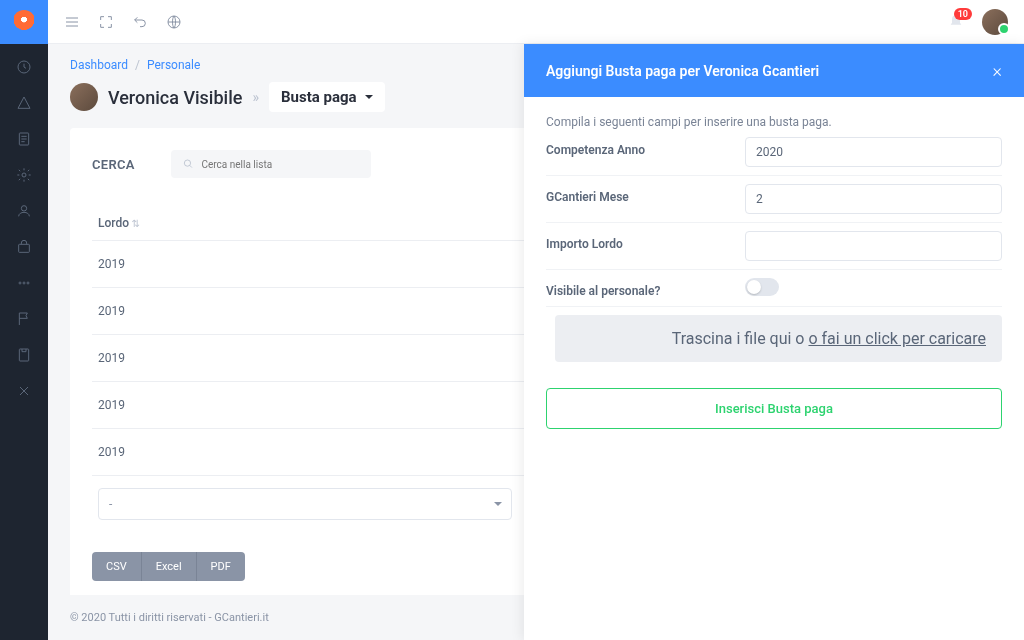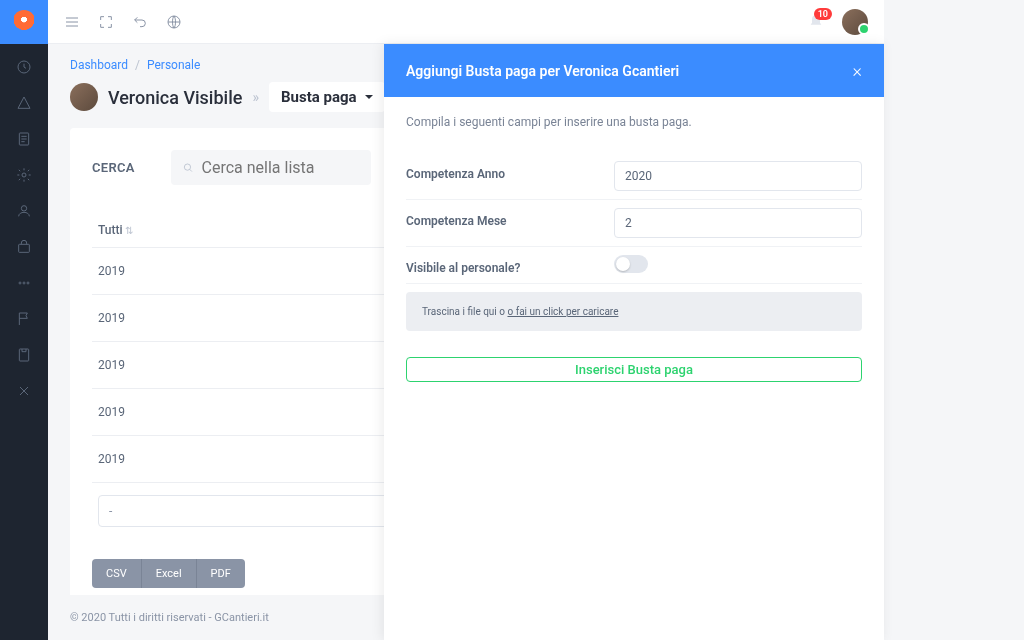--- a/index.html
+++ b/index.html
@@ -1,17 +1,17 @@
 <!DOCTYPE html>
 <html><head>
 <meta charset="utf-8">
 <style>
 * { margin: 0; padding: 0; box-sizing: border-box; font-family: -apple-system, BlinkMacSystemFont, "Segoe UI", Roboto, sans-serif; }
 body { background: #f5f6f8; overflow: hidden; }
-.app { display: flex; width: 884px; height: 640px; }
+.app { display: flex; width: 1024px; height: 640px; }
 .sidebar { width: 48px; background: #1e2530; display: flex; flex-direction: column; align-items: center; padding-top: 0; }
 .logo-box { width: 48px; height: 44px; background: #3b8cff; display: flex; align-items: center; justify-content: center; }
 .logo { width: 24px; height: 24px; background: radial-gradient(circle at 50% 40%, #fff 0%, #fff 15%, #ff6b35 16%, #ff6b35 55%, transparent 56%); border-radius: 50%; position: relative; }
 .sidebar-icons { display: flex; flex-direction: column; gap: 18px; padding-top: 14px; }
 .sb-icon { width: 18px; height: 18px; display: flex; align-items: center; justify-content: center; color: #5a6678; cursor: pointer; }
 .sb-icon svg { width: 16px; height: 16px; stroke: currentColor; fill: none; stroke-width: 1.5; }
 .main { flex: 1; display: flex; flex-direction: column; background: #f5f6f8; position: relative; }
 .topbar { height: 44px; background: #fff; border-bottom: 1px solid #eceef2; display: flex; align-items: center; padding: 0 16px; gap: 18px; }
 .tb-icon { width: 16px; height: 16px; color: #8a94a6; cursor: pointer; display: flex; align-items: center; justify-content: center; }
 .tb-icon svg { width: 16px; height: 16px; stroke: currentColor; fill: none; stroke-width: 1.5; }
@@ -26,52 +26,52 @@
 .page-head { display: flex; align-items: center; gap: 10px; margin-bottom: 16px; }
 .avatar-md { width: 28px; height: 28px; border-radius: 50%; background: linear-gradient(135deg, #8b6f5c 0%, #5c4a3d 100%); }
 .page-title { font-size: 18px; font-weight: 500; color: #2a2f3b; }
 .chev { color: #bcc3d0; font-size: 14px; }
 .drop-btn { background: #fff; border: none; padding: 6px 12px; border-radius: 4px; font-size: 15px; font-weight: 700; color: #2a2f3b; display: flex; align-items: center; gap: 6px; cursor: pointer; }
 .drop-btn::after { content: ""; border-left: 4px solid transparent; border-right: 4px solid transparent; border-top: 4px solid #2a2f3b; margin-left: 2px; }
 .card { background: #fff; border-radius: 4px; padding: 22px; }
 .search-row { display: flex; align-items: center; gap: 36px; margin-bottom: 28px; }
 .search-label { font-size: 13px; font-weight: 600; color: #5a6678; letter-spacing: 0.3px; }
 .search-box { display: flex; align-items: center; gap: 8px; background: #f5f6f8; border-radius: 4px; padding: 8px 12px; width: 200px; }
-.search-box input { border: none; outline: none; background: transparent; font-size: 16px; color: #5a6678; width: 100%; }
+.search-box input { border: none; outline: none; background: transparent; font-size: 10px; color: #5a6678; width: 100%; }
 .search-box svg { width: 12px; height: 12px; stroke: #bcc3d0; fill: none; stroke-width: 2; }
 table { width: 100%; border-collapse: collapse; }
 th { text-align: left; font-size: 12px; font-weight: 500; color: #5a6678; padding: 10px 6px; border-bottom: 1px solid #eceef2; }
 th.sortable::after { content: " ⇅"; color: #bcc3d0; font-size: 10px; }
 td { font-size: 12px; color: #5a6678; padding: 16px 6px; border-bottom: 1px solid #eceef2; }
 .filter-row td { padding: 12px 6px; border-bottom: none; }
 .filter-sel { width: 100%; background: #fff; border: 1px solid #e2e6ed; border-radius: 4px; padding: 8px 10px; font-size: 12px; color: #8a94a6; appearance: none; position: relative; }
 .sel-wrap { position: relative; }
 .sel-wrap::after { content: ""; position: absolute; right: 10px; top: 50%; transform: translateY(-50%); border-left: 4px solid transparent; border-right: 4px solid transparent; border-top: 4px solid #8a94a6; pointer-events: none; }
 .export-row { margin-top: 20px; display: flex; gap: 0; }
 .export-btn { background: #8a94a6; color: #fff; border: none; padding: 8px 14px; font-size: 11px; cursor: pointer; }
 .export-btn:first-child { border-radius: 4px 0 0 4px; }
 .export-btn:last-child { border-radius: 0 4px 4px 0; }
 .export-btn + .export-btn { border-left: 1px solid #7a8496; }
 .footer { font-size: 11px; color: #8a94a6; padding: 16px 22px; }
 .drawer { position: absolute; top: 44px; right: 0; bottom: 0; width: 500px; background: #fff; box-shadow: -2px 0 12px rgba(0,0,0,0.08); display: flex; flex-direction: column; }
 .drawer-head { background: #3b8cff; color: #fff; padding: 16px 22px; display: flex; align-items: center; justify-content: space-between; font-size: 14px; font-weight: 600; }
 .close-x { cursor: pointer; font-size: 18px; font-weight: 300; }
 .drawer-body { padding: 18px 22px; flex: 1; overflow-y: auto; }
-.drawer-sub { font-size: 12px; color: #7a8496; margin-bottom: 24px; }
-.form-row { display: flex; align-items: flex-start; padding: 8px 0; border-bottom: 1px solid #f0f2f5; gap: 28px; }
+.drawer-sub { font-size: 12px; color: #7a8496; margin-bottom: 0; }
+.form-row { display: flex; align-items: flex-start; padding: 8px 0; border-bottom: 1px solid #f0f2f5; gap: 10px; }
 .form-row:last-of-type { border-bottom: none; }
 .f-label { width: 180px; font-size: 12px; font-weight: 600; color: #5a6678; padding-top: 6px; }
-.f-input { flex: 1; }
+.f-input { flex: 1; margin-left: 9px; }
 .f-input input, .f-input textarea { width: 100%; border: 1px solid #e2e6ed; border-radius: 4px; padding: 7px 10px; font-size: 12px; color: #5a6678; outline: none; }
 .f-input textarea { height: 38px; resize: vertical; }
 .toggle { width: 34px; height: 18px; background: #e2e6ed; border-radius: 10px; position: relative; cursor: pointer; }
 .toggle::after { content: ""; position: absolute; width: 14px; height: 14px; background: #fff; border-radius: 50%; top: 2px; left: 2px; box-shadow: 0 1px 2px rgba(0,0,0,0.2); }
-.upload-box { background: #eceef2; border-radius: 4px; padding: 14px 16px; font-size: 10px; color: #5a6678; text-align: left; }
+.upload-box { background: #eceef2; border-radius: 4px; padding: 14px 16px; font-size: 16px; color: #5a6678; text-align: right; }
 .upload-box a { color: #5a6678; }
-.submit-btn { width: 100%; border: 1px solid #2dd36f; background: #fff; color: #2dd36f; border-radius: 4px; padding: 4px; font-size: 13px; font-weight: 500; cursor: pointer; margin-top: 18px; }
+.submit-btn { width: 100%; border: 1px solid #2dd36f; background: #fff; color: #2dd36f; border-radius: 4px; padding: 12px; font-size: 13px; font-weight: 500; cursor: pointer; margin-top: 18px; }
 </style>
 </head>
 <body>
 
 <div class="app">
   <div class="sidebar">
     <div class="logo-box">
         <div class="logo"></div>
       </div>
     <div class="sidebar-icons">
@@ -193,21 +193,21 @@
                 <circle cx="10" cy="10" r="7"></circle>
                 <path d="M20 20l-5-5"></path>
               </svg>
             <input placeholder="Cerca nella lista" style="">
           </div>
         </div>
 
         <table>
           <thead>
             <tr>
-              <th class="sortable" style="width:48%">Tutti</th>
+              <th class="sortable" style="width:48%">Lordo</th>
               <th>Mese</th>
             </tr>
           </thead>
           <tbody>
             <tr>
                 <td>2019</td>
                 <td>Tredicesima</td>
               </tr>
             <tr>
                 <td>2019</td>
@@ -252,22 +252,26 @@
         <span class="close-x">×</span>
       </div>
       <div class="drawer-body">
         <div class="drawer-sub">Compila i seguenti campi per inserire una busta paga.</div>
 
         <div class="form-row">
           <div class="f-label">Competenza Anno</div>
           <div class="f-input"><input value="2020" style=""></div>
         </div>
         <div class="form-row">
-          <div class="f-label">Competenza Mese</div>
+          <div class="f-label">GCantieri Mese</div>
           <div class="f-input"><input value="2" style=""></div>
+        </div>
+        <div class="form-row">
+          <div class="f-label">Importo Lordo</div>
+          <div class="f-input"><input style=""></div>
         </div>
         <div class="form-row">
           <div class="f-label">Visibile al personale?</div>
           <div class="f-input">
               <div class="toggle"></div>
             </div>
         </div>
         <div class="form-row">
           <div class="f-input">
             <div class="upload-box">

